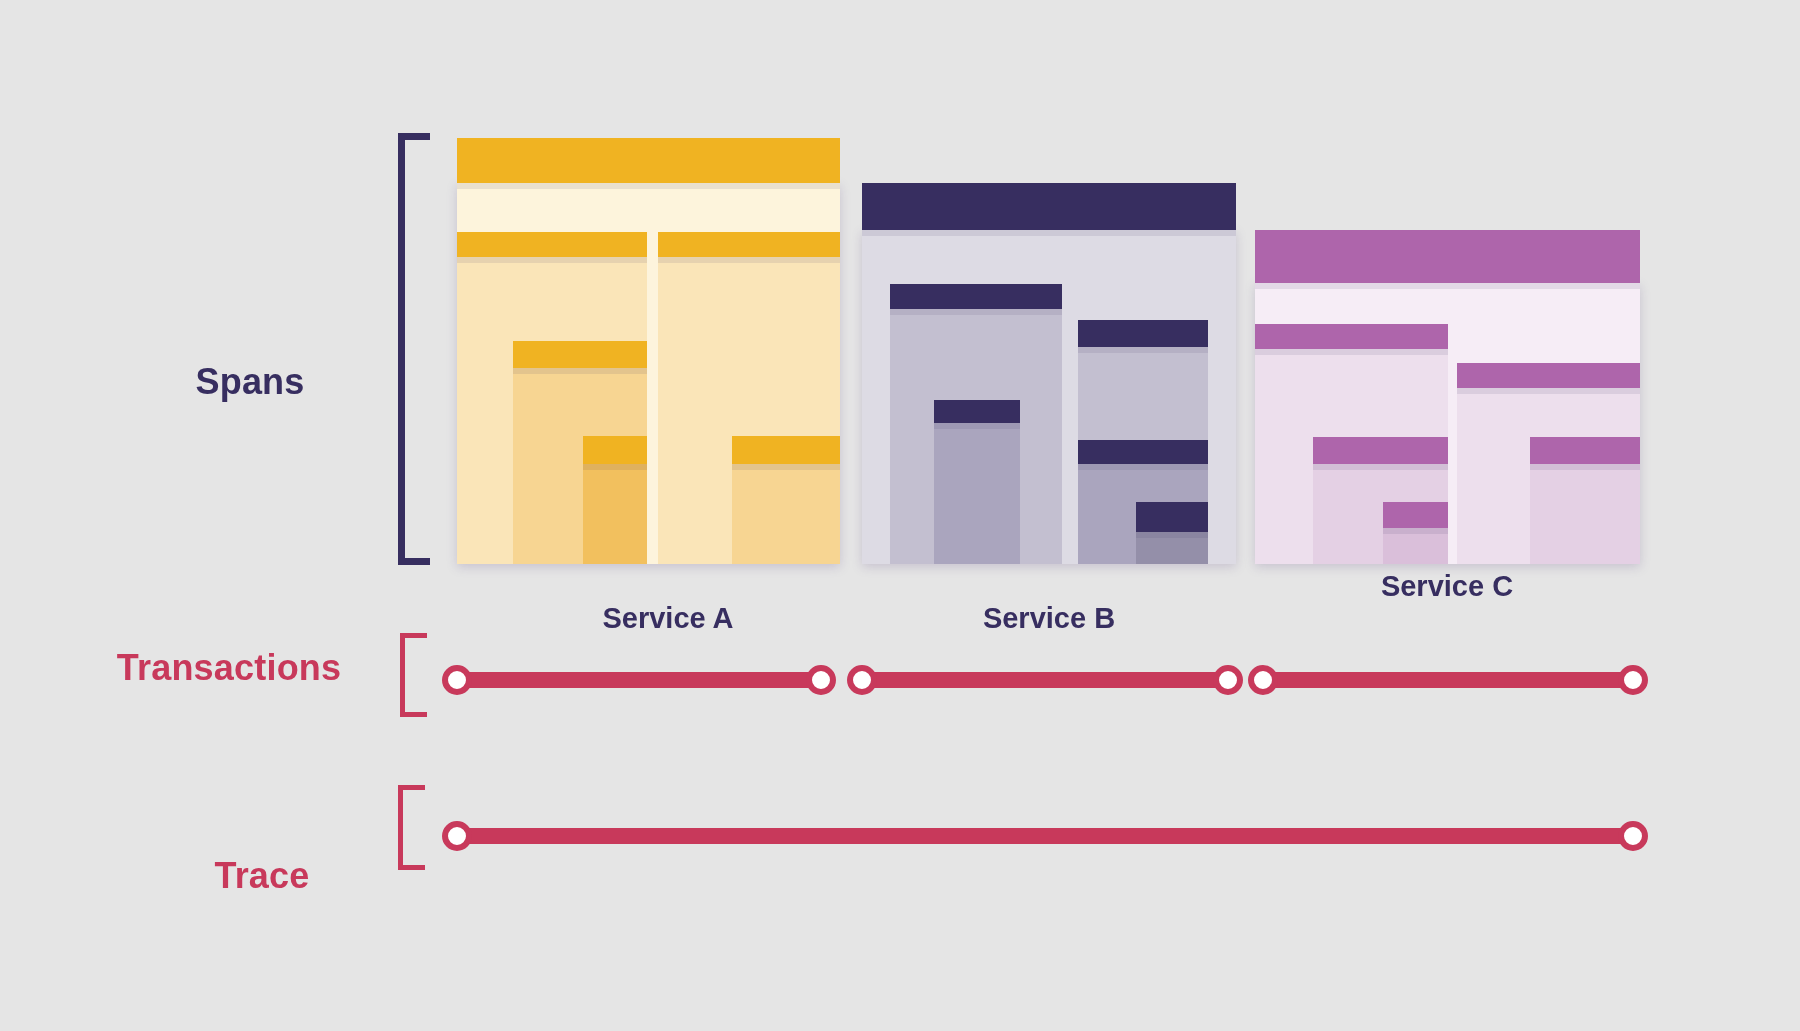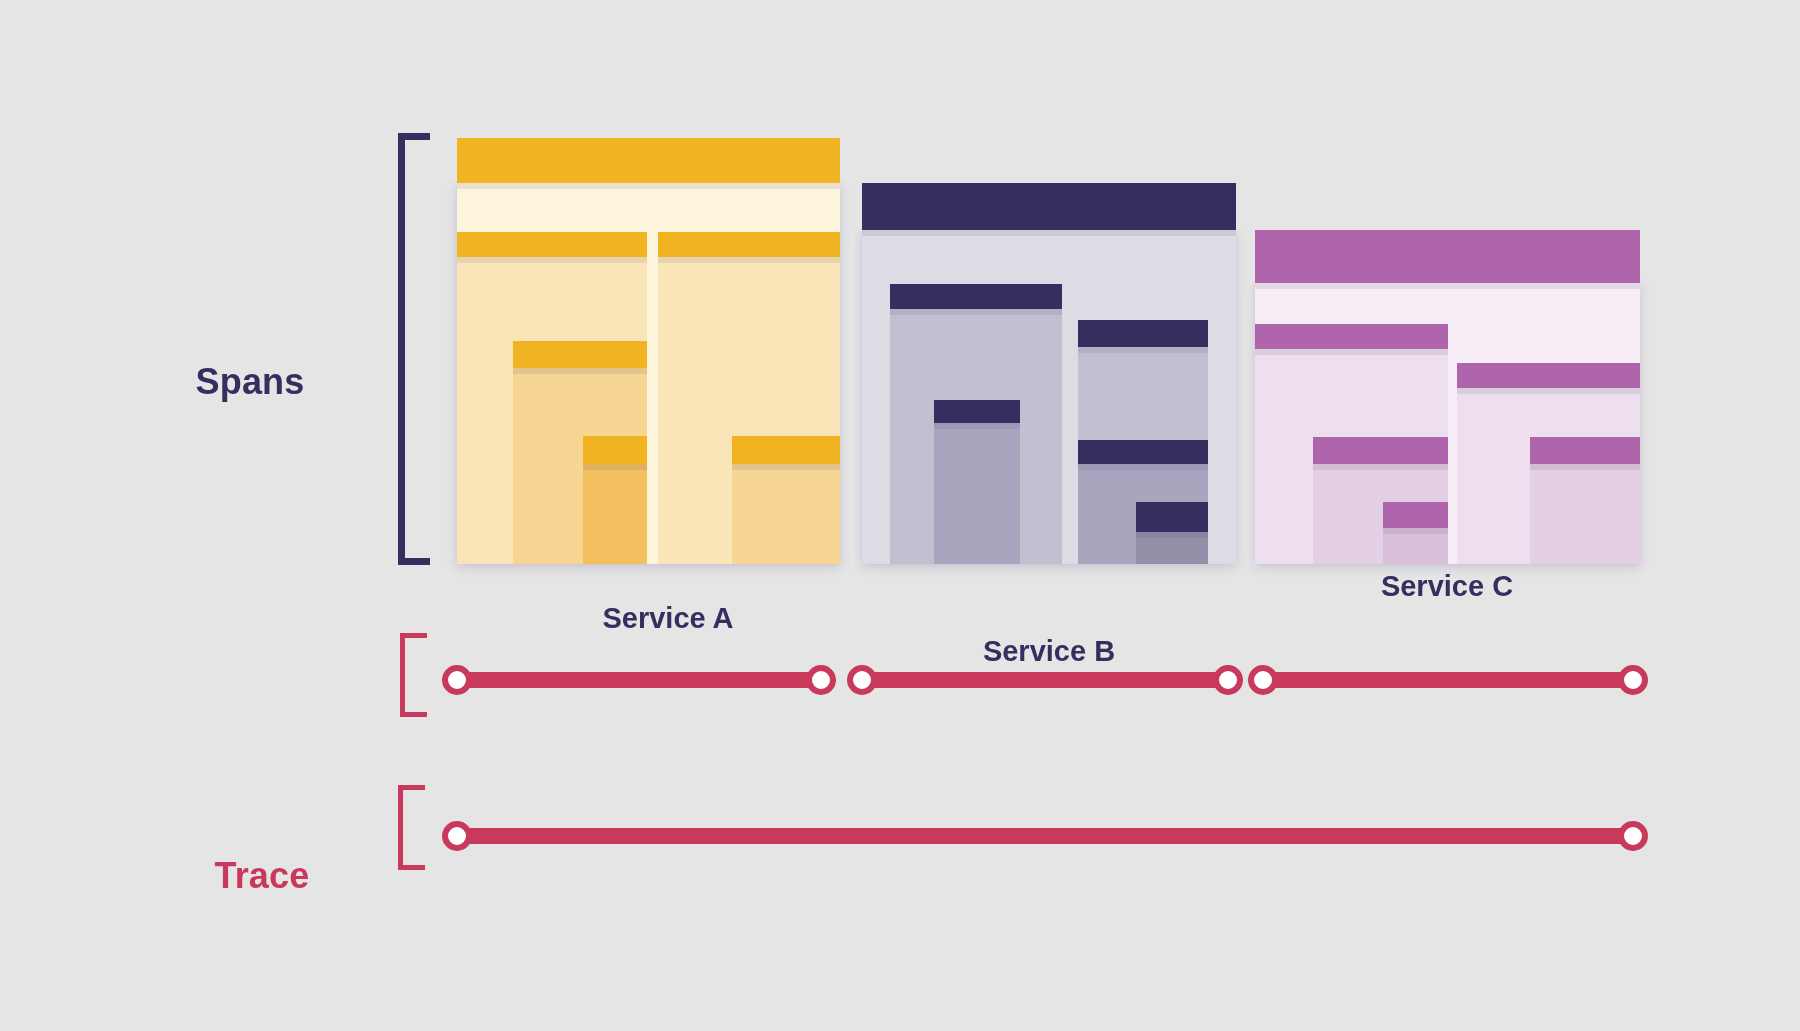--- a/index.html
+++ b/index.html
@@ -64,20 +64,21 @@
     border-radius:50%;
     background:#ffffff;
   }
 </style>
 </head>
 <body>
 
 <div class="canvas">
 
   <div class="center-label row-label navy-text" style="left:250px; top:382px;">Spans</div>
+  <div class="center-label row-label crimson-text" style="left:229px; top:668px;">Transactions</div>
   <div class="center-label row-label crimson-text" style="left:262px; top:828px;margin-top:48px;">Trace</div>
 
   <div class="bracket navy" style="left:398px; top:133px; width:32px; height:432px;"></div>
   <div class="bracket crimson" style="left:400px; top:633px; width:27px; height:84px;"></div>
   <div class="bracket crimson" style="left:398px; top:785px; width:27px; height:85px;"></div>
 
   <div id="services-layer">
       <div class="span-body root-body" style="left: 457px; top: 183px; width: 383px; height: 381px; background: rgb(253, 244, 220);"></div>
       <div class="span-bar" style="left: 457px; top: 138px; width: 383px; height: 45px; background: rgb(240, 179, 34);"></div>
       <div class="span-body" style="left: 457px; top: 257px; width: 190px; height: 307px; background: rgb(250, 229, 184);"></div>
@@ -96,21 +97,21 @@
       <div class="span-body" style="left: 890px; top: 309px; width: 172px; height: 255px; background: rgb(195, 191, 208);"></div>
       <div class="span-bar" style="left: 890px; top: 284px; width: 172px; height: 25px; background: rgb(55, 46, 96);"></div>
       <div class="span-body" style="left: 934px; top: 423px; width: 86px; height: 141px; background: rgb(170, 165, 190);"></div>
       <div class="span-bar" style="left: 934px; top: 400px; width: 86px; height: 23px; background: rgb(55, 46, 96);"></div>
       <div class="span-body" style="left: 1078px; top: 347px; width: 130px; height: 217px; background: rgb(195, 191, 208);"></div>
       <div class="span-bar" style="left: 1078px; top: 320px; width: 130px; height: 27px; background: rgb(55, 46, 96);"></div>
       <div class="span-body" style="left: 1078px; top: 464px; width: 130px; height: 100px; background: rgb(170, 165, 190);"></div>
       <div class="span-bar" style="left: 1078px; top: 440px; width: 130px; height: 24px; background: rgb(55, 46, 96);"></div>
       <div class="span-body" style="left: 1136px; top: 532px; width: 72px; height: 32px; background: rgb(148, 143, 169);"></div>
       <div class="span-bar" style="left: 1136px; top: 502px; width: 72px; height: 30px; background: rgb(55, 46, 96);"></div>
-      <div class="service-label" style="left: 1049px; top: 618px; margin-top: 33px;">Service B</div>
+      <div class="service-label" style="left: 1049px; top: 618px;">Service B</div>
       <div class="span-body root-body" style="left: 1255px; top: 283px; width: 385px; height: 281px; background: rgb(246, 237, 246);"></div>
       <div class="span-bar" style="left: 1255px; top: 230px; width: 385px; height: 53px; background: rgb(174, 101, 171);"></div>
       <div class="span-body" style="left: 1255px; top: 349px; width: 193px; height: 215px; background: rgb(237, 223, 237);"></div>
       <div class="span-bar" style="left: 1255px; top: 324px; width: 193px; height: 25px; background: rgb(174, 101, 171);"></div>
       <div class="span-body" style="left: 1457px; top: 388px; width: 183px; height: 176px; background: rgb(237, 223, 237);"></div>
       <div class="span-bar" style="left: 1457px; top: 363px; width: 183px; height: 25px; background: rgb(174, 101, 171);"></div>
       <div class="span-body" style="left: 1313px; top: 464px; width: 135px; height: 100px; background: rgb(228, 208, 228);"></div>
       <div class="span-bar" style="left: 1313px; top: 437px; width: 135px; height: 27px; background: rgb(174, 101, 171);"></div>
       <div class="span-body" style="left: 1383px; top: 528px; width: 65px; height: 36px; background: rgb(218, 191, 218);"></div>
       <div class="span-bar" style="left: 1383px; top: 502px; width: 65px; height: 26px; background: rgb(174, 101, 171);"></div>

